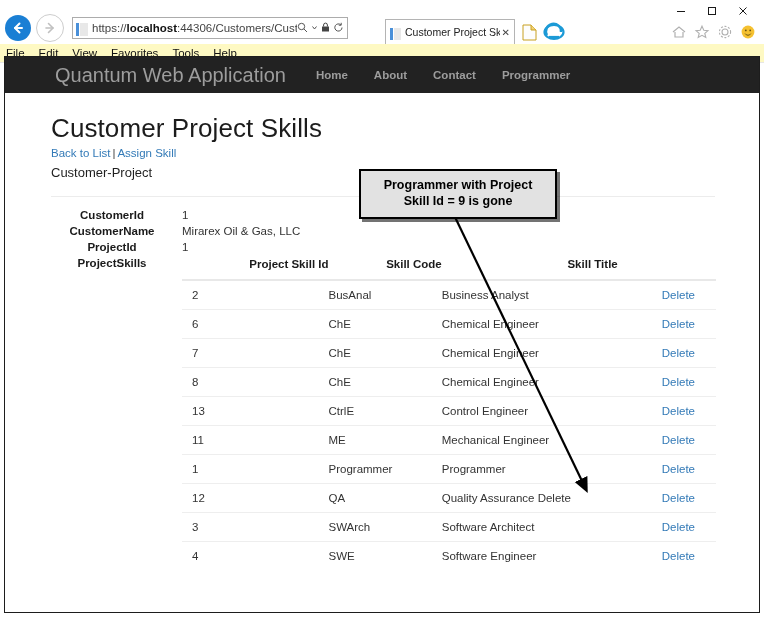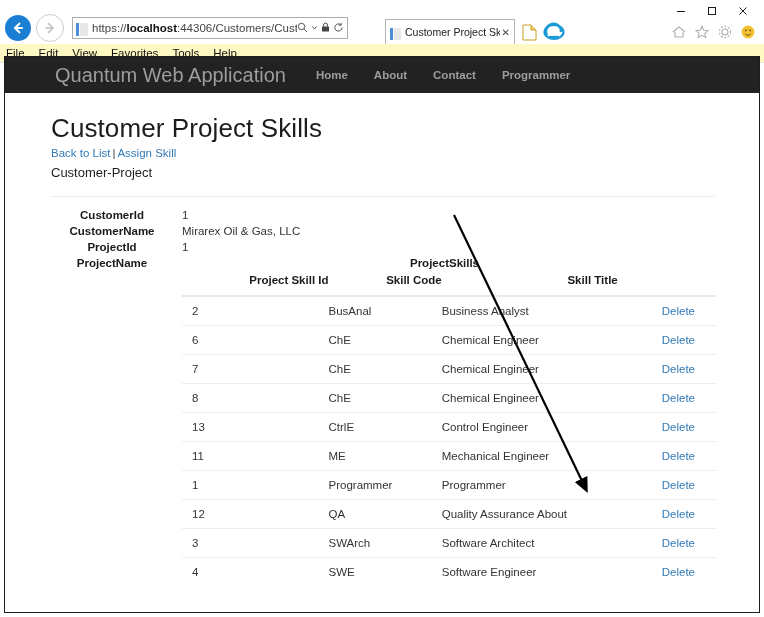--- a/index.html
+++ b/index.html
@@ -483,21 +483,20 @@
       <div class="detail-grid">
         <div class="dt">CustomerId</div>
         <div class="dd">1</div>
 
         <div class="dt">CustomerName</div>
         <div class="dd">Mirarex Oil &amp; Gas, LLC</div>
 
         <div class="dt">ProjectId</div>
         <div class="dd">1</div>
 
-        <div class="dt">ProjectName</div>
 
         <div class="dt">ProjectSkills</div>
         <div class="skills-wrap">
           <table class="skills">
             <thead>
               <tr>
                 <th class="col-id">Project Skill Id</th>
                 <th class="col-code">Skill Code</th>
                 <th class="col-title">Skill Title</th>
                 <th class="col-act"></th>
@@ -542,21 +541,21 @@
                 </tr>
                 <tr>
                   <td class="col-id">1</td>
                   <td class="col-code">Programmer</td>
                   <td class="col-title">Programmer</td>
                   <td class="col-act"><a href="#">Delete</a></td>
                 </tr>
                 <tr>
                   <td class="col-id">12</td>
                   <td class="col-code">QA</td>
-                  <td class="col-title">Quality Assurance About</td>
+                  <td class="col-title">Quality Assurance Delete</td>
                   <td class="col-act"><a href="#">Delete</a></td>
                 </tr>
                 <tr>
                   <td class="col-id">3</td>
                   <td class="col-code">SWArch</td>
                   <td class="col-title">Software Architect</td>
                   <td class="col-act"><a href="#">Delete</a></td>
                 </tr>
                 <tr>
                   <td class="col-id">4</td>
@@ -571,16 +570,20 @@
 
       <svg id="annotation-arrow">
         <defs>
           <marker id="arrowhead" markerWidth="7" markerHeight="7" refX="1" refY="3.2" orient="auto">
             <path d="M0,0 L7,3.2 L0,6.4 z" fill="#000000"></path>
           </marker>
         </defs>
         <line x1="449" y1="122" x2="577" y2="388" stroke="#000000" stroke-width="2.2" marker-end="url(#arrowhead)"></line>
       </svg>
 
+      <div class="callout">
+        <div>Programmer with Project</div>
+        <div>Skill Id = 9 is gone</div>
+      </div>
 
     </div>
   </div>
 </div>
 
 </body></html>

